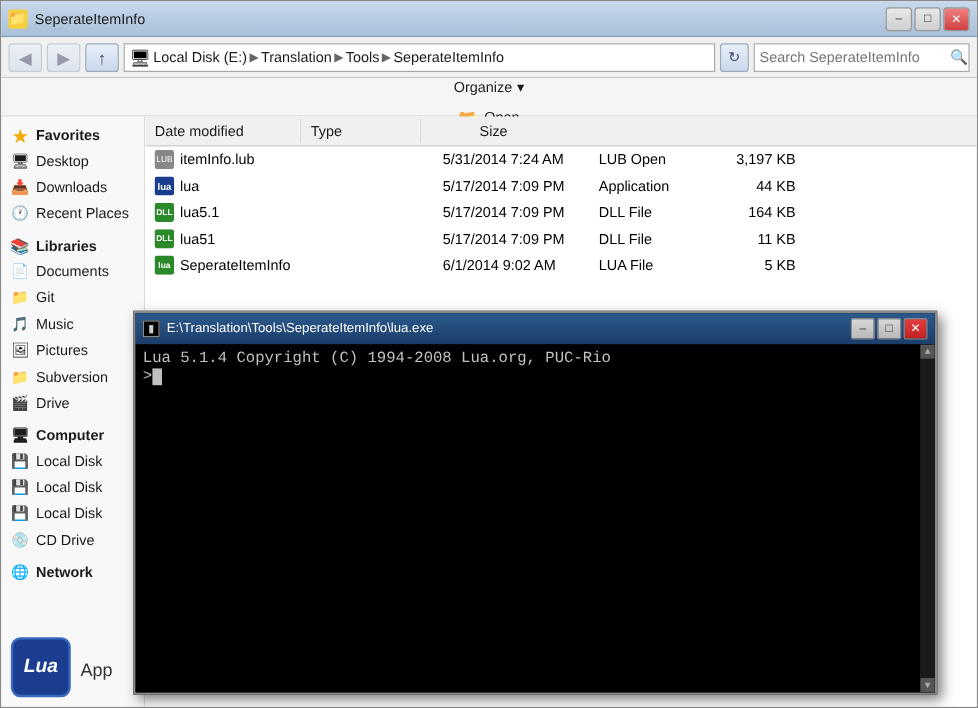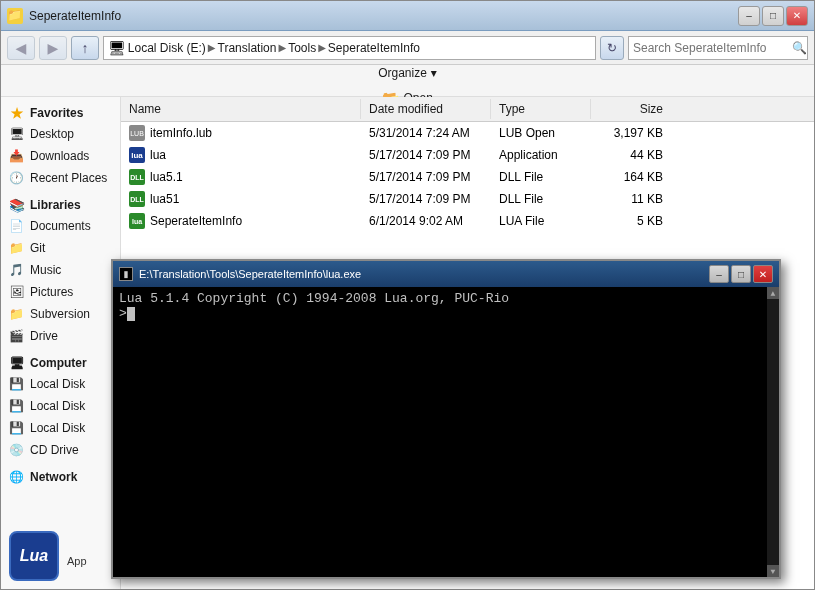--- a/index.html
+++ b/index.html
@@ -580,21 +580,20 @@
         <div class="sidebar-header">
           <span class="sidebar-icon">🌐</span>
           <span>Network</span>
         </div>
       </div>
     </div>
 
     <div class="file-list-area">
 
       <div class="column-header">
-        <div class="col-name">Name</div>
         <div class="col-date">Date modified</div>
         <div class="col-type">Type</div>
         <div class="col-size">Size</div>
       </div>
 
       <div class="file-rows" id="file-rows">
 
       <div class="file-row">
       <div class="file-name-cell">
         <div class="file-icon">
@@ -678,17 +677,17 @@
         <div class="cmd-scroll-up">▲</div>
         <div class="cmd-scroll-track"></div>
         <div class="cmd-scroll-down">▼</div>
       </div>
     </div>
   </div>
 
   <div class="lua-taskbar" style="position:absolute;bottom:8px;left:8px;z-index:10;">
     <span style="font-size:16px;font-weight:bold;font-style:italic;">Lua</span>
   </div>
-  <span class="lua-taskbar-label" style="position:absolute;bottom:22px;left:66px;font-size:11px;color:#333;">
+  <span class="lua-taskbar-label" style="position:absolute;bottom:22px;left:66px;font-size:15px;color:#333;">
     <span>App</span>
   </span>
 
 </div>
 
 </body></html>

